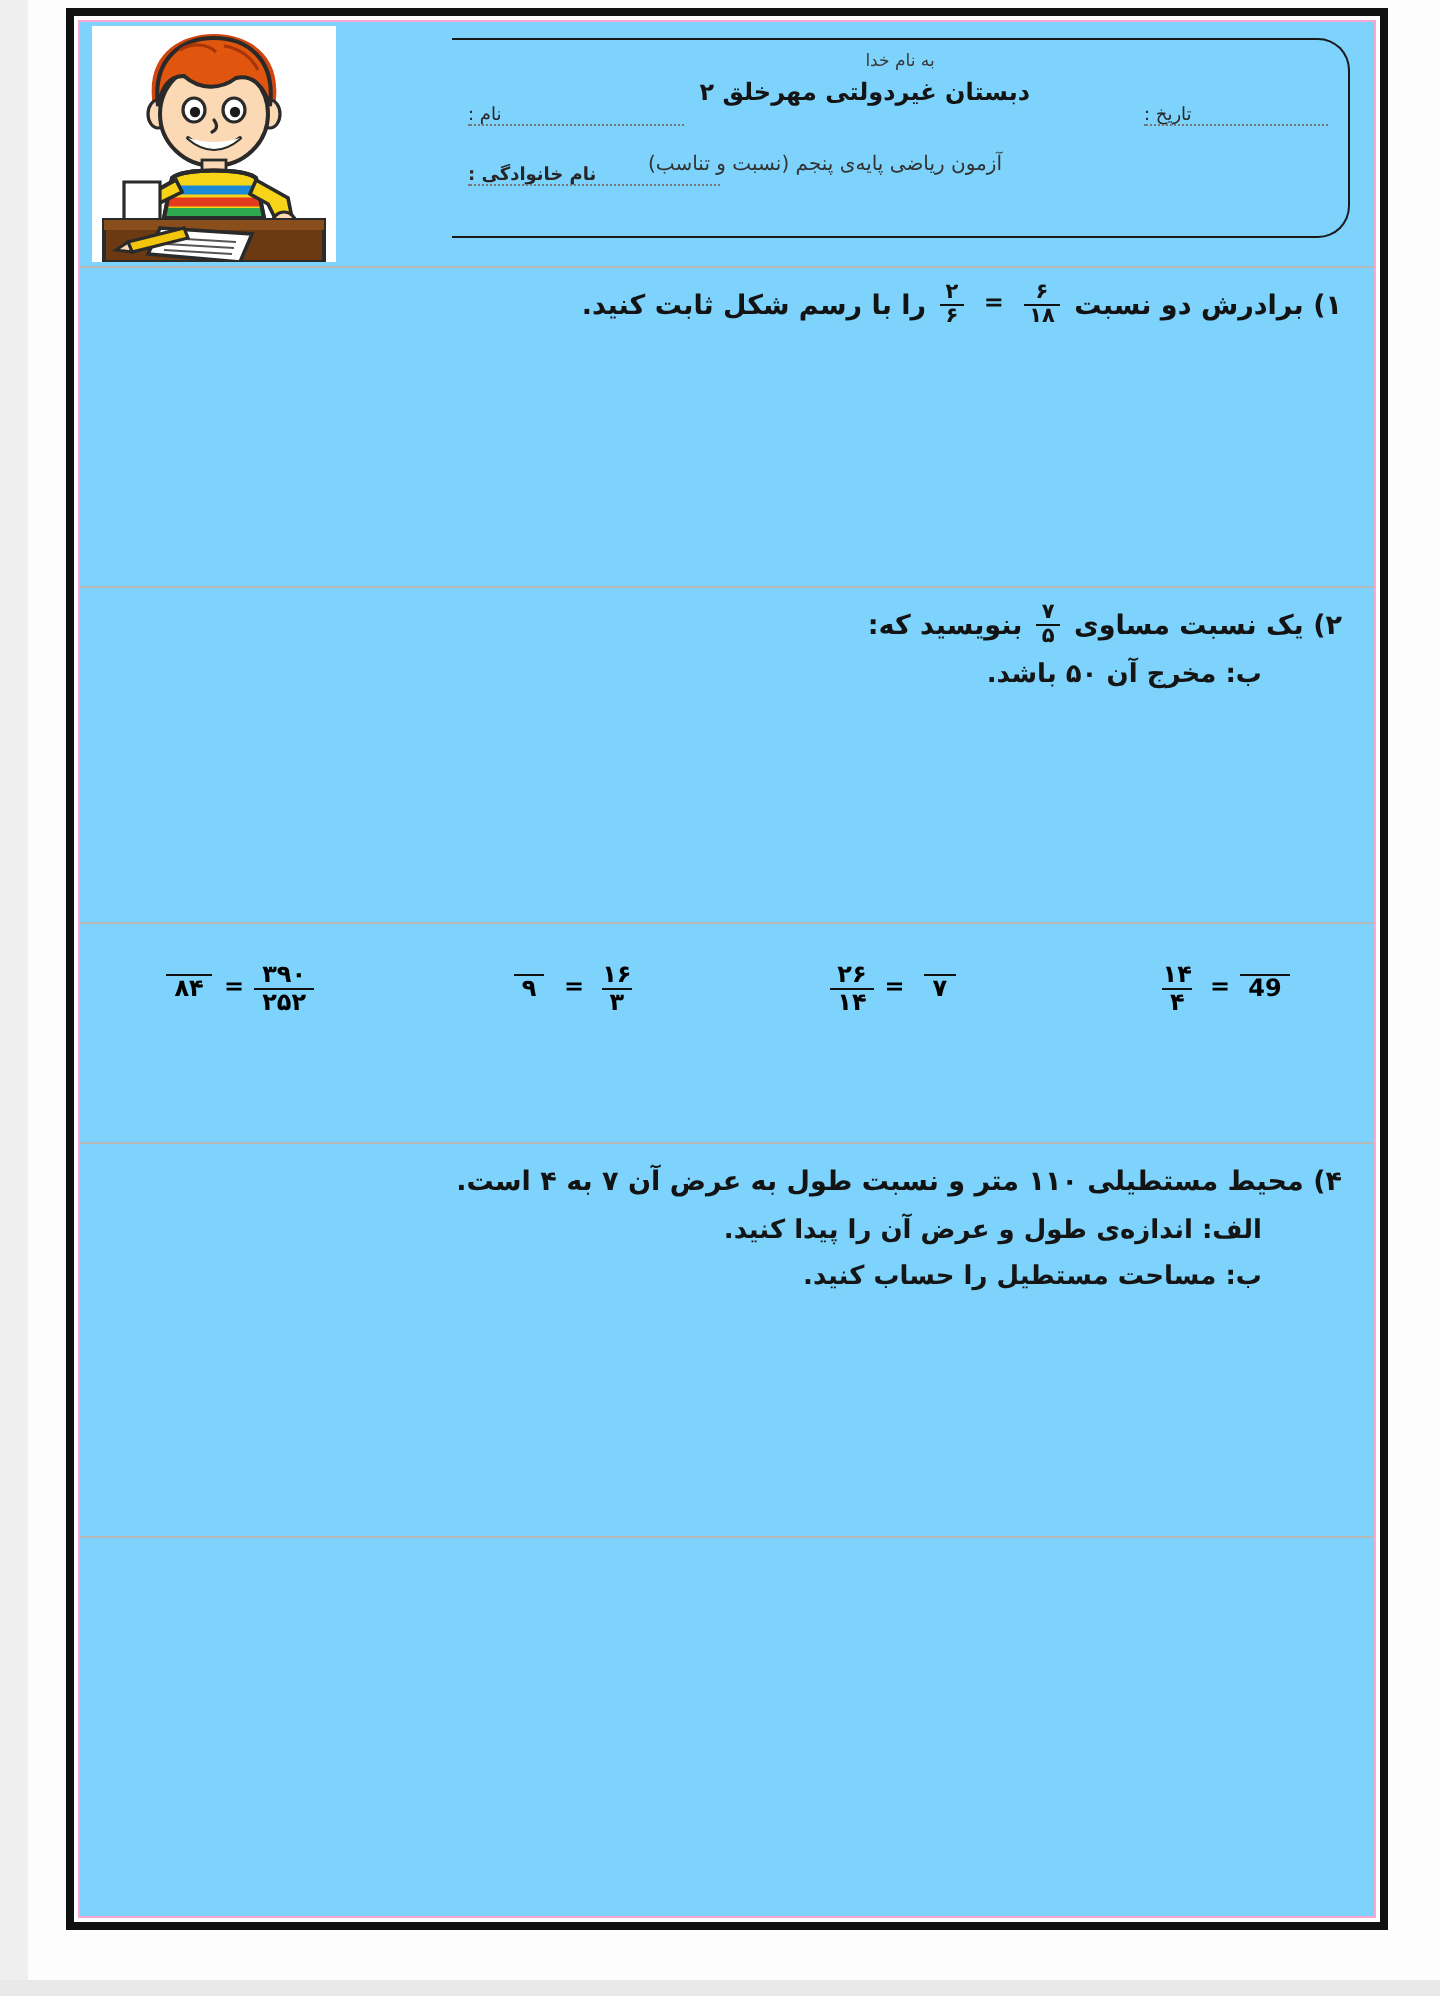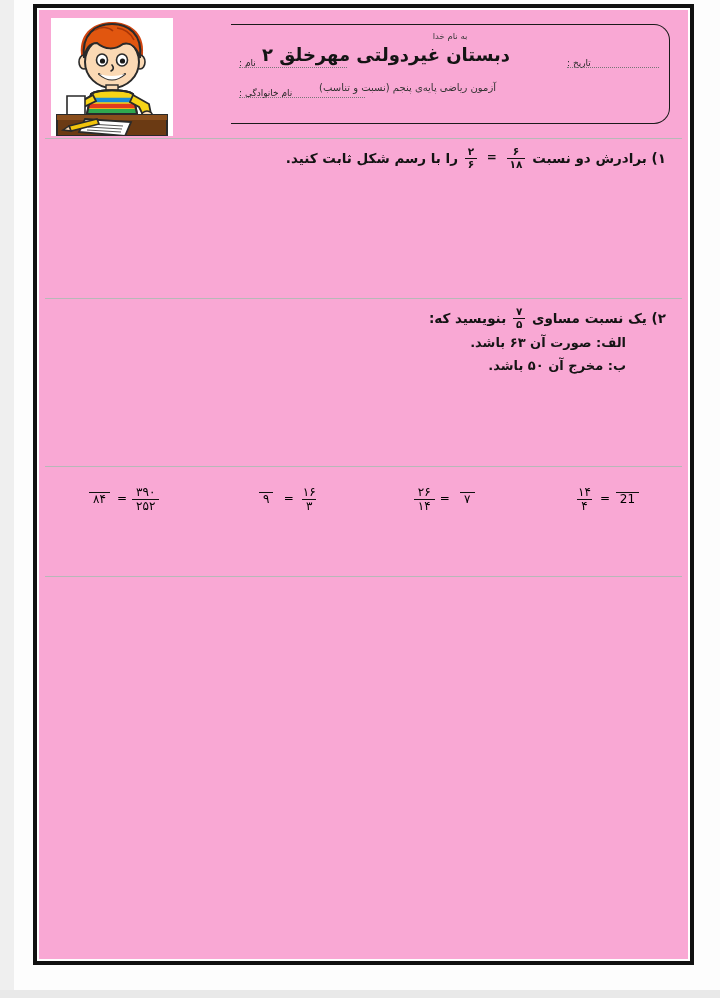--- a/index.html
+++ b/index.html
@@ -41,22 +41,22 @@
     top: 4px;
     width: 661px;
     height: 961px;
     border: 4px solid #111111;
     background: #ffffff;
     box-sizing: border-box;
   }
   .exam-inner {
     position: absolute;
     inset: 2px;
-    border: 6px solid #f9a8d4;
-    background: #f9a8d4;
+    border: 1px solid #f9a8d4;
+    background: #7dd3fc;
     box-sizing: border-box;
     overflow: hidden;
   }
 
   
   .header-zone {
     position: relative;
     height: 122px;
   }
   .header-box {
@@ -81,21 +81,21 @@
     letter-spacing: .4px;
   }
   .hdr-row {
     position: absolute;
     left: 8px; right: 10px;
     display: flex;
     align-items: baseline;
     justify-content: space-between;
   }
   .hdr-row.r1 { top: 33px; }
-  .hdr-row.r2 { top: 63px; }
+  .hdr-row.r2 { top: 63px; font-weight: bold; }
 
   .field {
     display: flex;
     align-items: baseline;
     white-space: nowrap;
     font-size: 9px;
     color: #262626;
     flex-direction: column;
   }
   .field .lbl { margin-left: 3px; }
@@ -104,21 +104,21 @@
     border-bottom: 1px dotted #777;
     height: 1px;
     position: relative;
     top: -2px;
   }
   .dots.w-name { width: 108px; }
   .dots.w-family { width: 126px; }
   .dots.w-date { width: 92px; }
 
   .school-name {
-    font-size: 18px;
+    font-size: 12px;
     font-weight: bold;
     color: #141414;
     position: absolute;
     right: 172px;
     top: 28px;
     white-space: nowrap;
   }
   .exam-title {
     font-size: 10px;
     color: #333;
@@ -196,20 +196,21 @@
   }
 
   
   .frac-row {
     display: flex;
     flex-direction: row-reverse;
     justify-content: space-between;
     align-items: flex-start;
     padding: 12px 24px 6px 24px;
     box-sizing: border-box;
+    font-weight: bold;
   }
   .frac-item {
     display: inline-flex;
     align-items: center;
     direction: ltr;
   }
   .frac-item .frac .num,
   .frac-item .frac .den {
     font-size: 12px;
     padding: 0 4px;
@@ -335,21 +336,20 @@
       <div class="q-block" style="height:168px;">
         <div class="q-line">
           <span>۲)</span>
           <span>یک نسبت مساوی</span>
           <span class="frac">
             <span class="num">۷</span>
             <span class="den">۵</span>
           </span>
           <span>بنویسید که:</span>
         </div>
-        <div class="q-sub">الف: صورت آن ۶۳ باشد.</div>
         <div class="q-sub">ب: مخرج آن ۵۰ باشد.</div>
         <div class="spacer-area"></div>
       </div>
 
       <div class="q-block" style="height:110px;">
 
         <div class="frac-row">
           <div class="frac-item">
             <span class="frac">
               <span class="num blank"></span>
@@ -387,26 +387,35 @@
           </div>
 
           <div class="frac-item">
             <span class="frac">
               <span class="num">۱۴</span>
               <span class="den">۴</span>
             </span>
             <span class="eq-sign">=</span>
             <span class="frac">
               <span class="num blank"></span>
-              <span class="den">21</span>
-            </span>
-          </div>
-        </div>
-      </div>
-
+              <span class="den">49</span>
+            </span>
+          </div>
+        </div>
+      </div>
+
+      <div class="q-block" style="height:197px;">
+        <div class="q-line">
+          <span>۴)</span>
+          <span>محیط مستطیلی ۱۱۰ متر و نسبت طول به عرض آن ۷ به ۴ است.</span>
+        </div>
+        <div class="q-sub">الف: اندازه‌ی طول و عرض آن را پیدا کنید.</div>
+        <div class="q-sub">ب: مساحت مستطیل را حساب کنید.</div>
+        <div class="spacer-area"></div>
+      </div>
 
       <div class="q-block" style="height:200px;">
         <div class="spacer-area"></div>
       </div>
 
     </div>
   </div>
 </div>
 
 </body></html>

